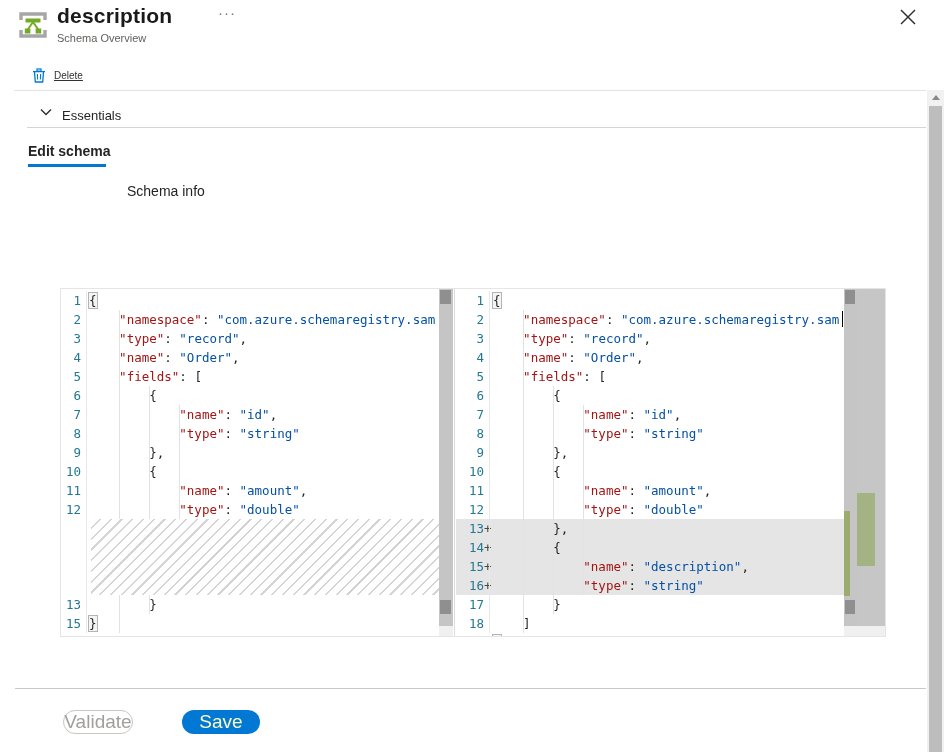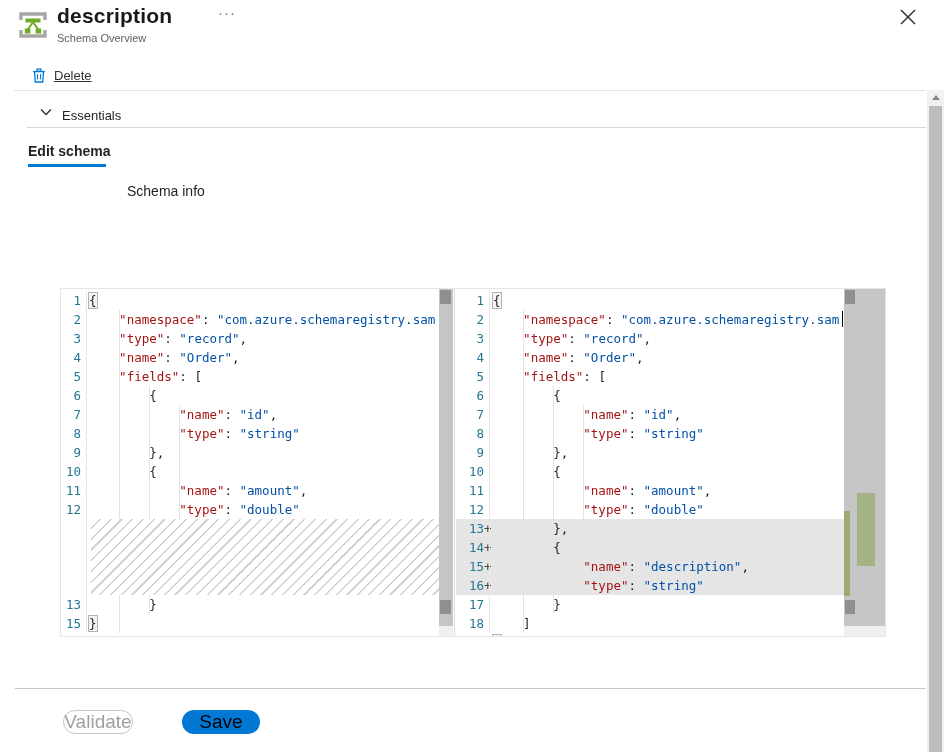--- a/index.html
+++ b/index.html
@@ -9,21 +9,21 @@
 
   
   .hdr-icon{left:18px;top:10px;width:30px;height:30px;}
   .hdr-title{left:57px;top:4px;font-size:21px;font-weight:700;color:#1b1a19;letter-spacing:.2px;}
   .hdr-more{left:218px;top:4px;font-size:15px;color:#797775;letter-spacing:1px;cursor:pointer;}
   .hdr-sub{left:57px;top:32px;font-size:11px;color:#605e5c;}
   .hdr-close{left:898px;top:7px;width:20px;height:20px;cursor:pointer;}
 
   
   .cmd-delete{left:32px;top:65px;height:20px;display:flex;align-items:center;gap:8px;cursor:pointer;}
-  .cmd-delete span{font-size:13px;color:#323130;text-decoration:underline;}
+  .cmd-delete span{font-size:10px;color:#323130;text-decoration:underline;}
   .rule{height:1px;background:#e4e3e2;}
   .rule-toolbar{left:14px;top:90px;width:912px;}
   .rule-essentials{left:27px;top:127px;width:899px;background:#d6d5d4;}
   .rule-footer{left:15px;top:688px;width:911px;background:#c9c8c7;}
 
   
   .essentials{left:40px;top:108px;display:flex;align-items:flex-start;gap:10px;cursor:pointer;}
   .essentials span{font-size:13px;color:#252423;}
 
   
@@ -67,21 +67,21 @@
   .sb-green{position:absolute;left:0;top:222px;width:6px;height:85px;background:#9cab70;}
   .ruler{left:796px;top:0;width:28px;height:347px;background:#f0f0f0;}
   .ruler-bg{position:absolute;left:0;top:0;width:28px;height:337px;background:#c6c6c6;}
   .ruler-green{position:absolute;left:0;top:204px;width:18px;height:73px;background:#a4b384;}
   .sash{left:393px;top:0;width:1px;height:347px;background:#dcdcdc;}
   .cursor{position:absolute;left:386px;top:22px;width:1px;height:16px;background:#000;}
 
   
   .btn{display:flex;align-items:center;justify-content:center;font-size:19px;box-sizing:border-box;border-radius:12px;}
   .btn-validate{left:63px;top:710px;width:70px;height:24px;background:#fff;border:1px solid #c8c6c4;color:#a19f9d;}
-  .btn-save{left:182px;top:710px;width:78px;height:24px;background:#0078d4;color:#000000;cursor:pointer;}
+  .btn-save{left:182px;top:710px;width:78px;height:24px;background:#0078d4;color:#fef9c3;cursor:pointer;}
 
   
   .pgsb{left:927px;top:90px;width:17px;height:662px;background:#f1f1f1;}
   .pgsb-arrow{position:absolute;left:0;top:0;width:17px;height:15px;display:flex;align-items:center;justify-content:center;}
   .pgsb-arrow svg{display:block;}
   .pgsb-thumb{position:absolute;left:2px;top:16px;width:13px;height:646px;background:#bdbdbd;}
 </style>
 </head>
 <body>
 

